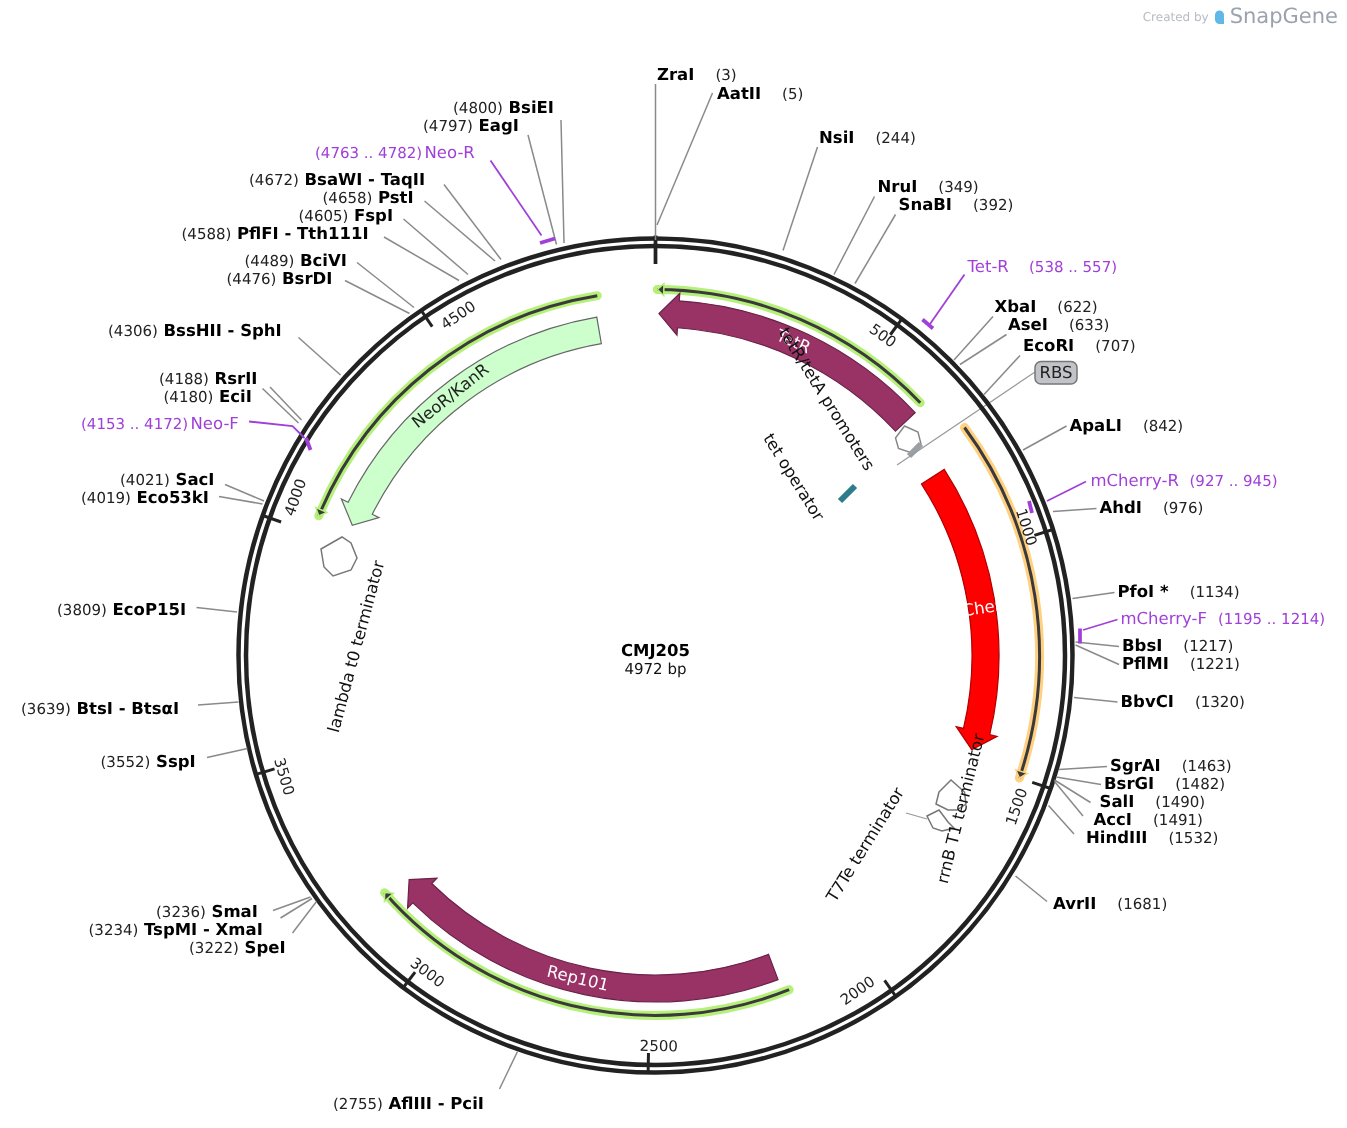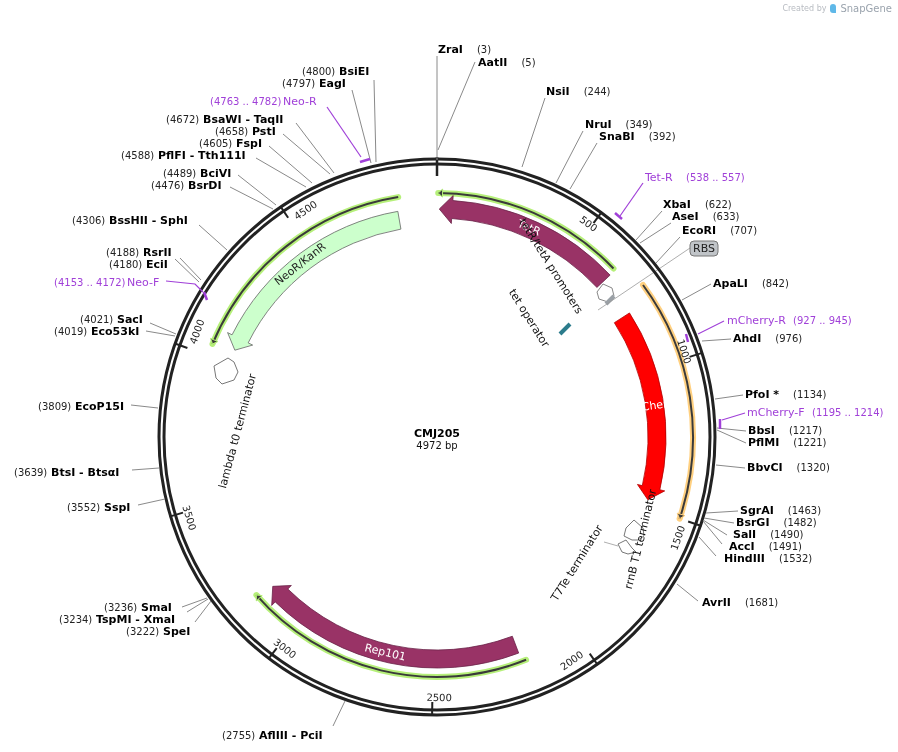--- a/index.html
+++ b/index.html
@@ -1,19 +1,19 @@
 <!DOCTYPE html>
 <html><head>
 <meta charset="utf-8">
 <style>
   html, body { margin:0; padding:0; background:#ffffff; }
   body { width:898px; height:752px; position:relative; overflow:hidden; font-family:"DejaVu Sans", sans-serif; }
   #map { position:absolute; left:0; top:0; }
   .credit { position:absolute; right:6px; top:3px; font-size:8px; color:#b8bcc2; font-family:"DejaVu Sans", sans-serif; display:flex; align-items:center; gap:2px;text-align:center; }
-  .credit .brand { font-size:10px; color:#9aa3ad; }
+  .credit .brand { font-size:14px; color:#9aa3ad; }
   .credit .logo { display:inline-block; width:6px; height:9px; background:#5fb8e8; border-radius:3px 3px 0 3px; margin:0 2px; }
   .site-name { font-weight:bold; font-size:11px; fill:#000; }
   .site-pos { font-size:10px; fill:#222; }
   .primer-text { font-size:11px; fill:#a040d8; }
   .primer-pos { font-size:10px; fill:#a040d8; }
   .tick-label { font-size:10px; fill:#222; }
   .feat-label { font-size:11px; fill:#111; }
   .title { font-weight:bold; font-size:11px; fill:#000; }
   .subtitle { font-size:10px; fill:#111; }
 </style>

